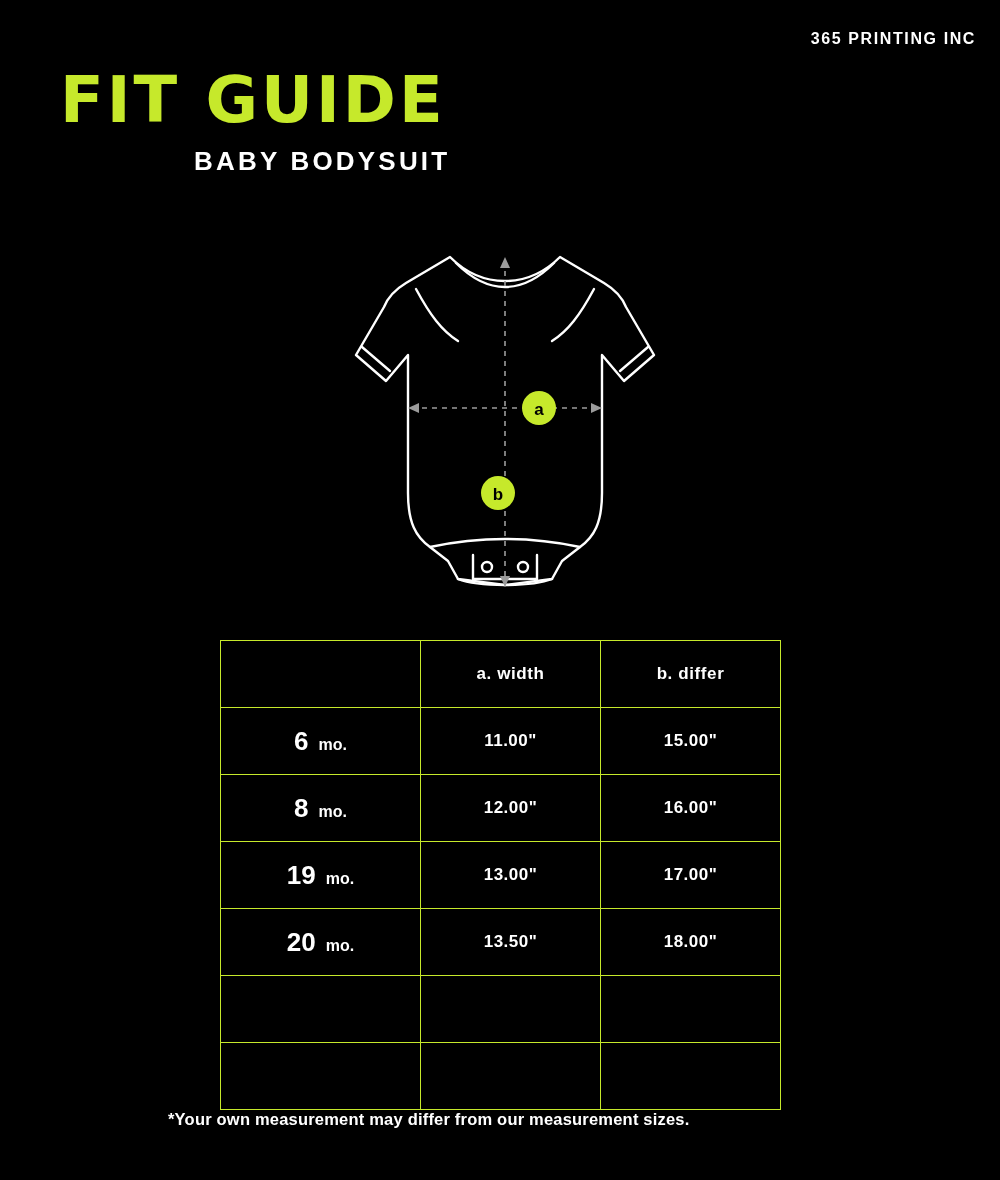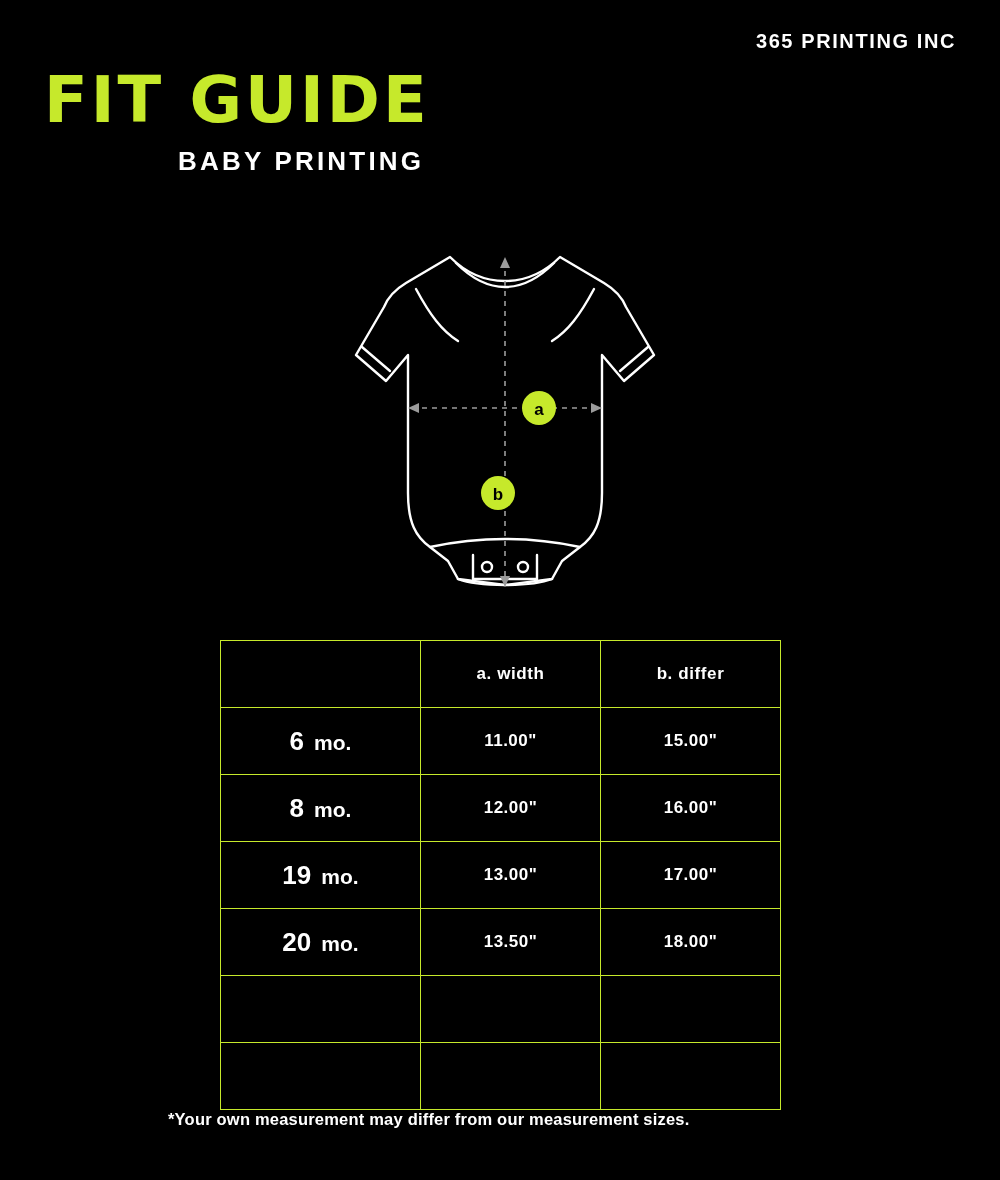--- a/index.html
+++ b/index.html
@@ -13,30 +13,30 @@
   .page {
     position: relative;
     width: 1000px;
     height: 1180px;
     background: #000000;
   }
   
   .brand {
     position: absolute;
     top: 30px;
-    right: 44px;
-    color: #ffffff;
-    font-size: 20px;
+    right: 24px;
+    color: #ffffff;
+    font-size: 16px;
     font-weight: bold;
     letter-spacing: 1.6px;
   }
   
   .title-block {
     position: absolute;
-    left: 44px;
+    left: 60px;
     top: 68px;
   }
   .title {
     color: #c6e92b;
     font-size: 64px;
     font-weight: bold;
     letter-spacing: 3px;
     line-height: 1.0;
     font-family: "DejaVu Sans", sans-serif;
   }
@@ -83,21 +83,21 @@
   .hdr {
     font-size: 17px;
     font-weight: bold;
     letter-spacing: 0.6px;
   }
   .size-num {
     font-size: 26px;
     font-weight: bold;
   }
   .size-unit {
-    font-size: 21px;
+    font-size: 16px;
     font-weight: bold;
     margin-left: 10px;
   }
   .meas {
     font-size: 17px;
     font-weight: bold;
     letter-spacing: 0.5px;
   }
   
   .footnote {
@@ -112,21 +112,21 @@
 </style>
 </head>
 <body>
 
 <div class="page">
 
   <div class="brand">365 PRINTING INC</div>
 
   <div class="title-block">
     <div class="title">FIT GUIDE</div>
-    <div class="subtitle">BABY PRINTING</div>
+    <div class="subtitle">BABY BODYSUIT</div>
   </div>
 
   <div class="illustration">
     <svg width="350" height="360" viewBox="0 0 350 360">
       <g fill="none" stroke="#ffffff" stroke-width="2.4" stroke-linejoin="round" stroke-linecap="round">
 
         <path d="M120 22 L76 48 C66 54 58 62 54 72 L26 120 L56 146 L78 120 L78 258
                  C78 288 86 302 100 312
                  L118 326 L128 344 L175 350 L222 344 L232 326 L250 312
                  C264 302 272 288 272 258

